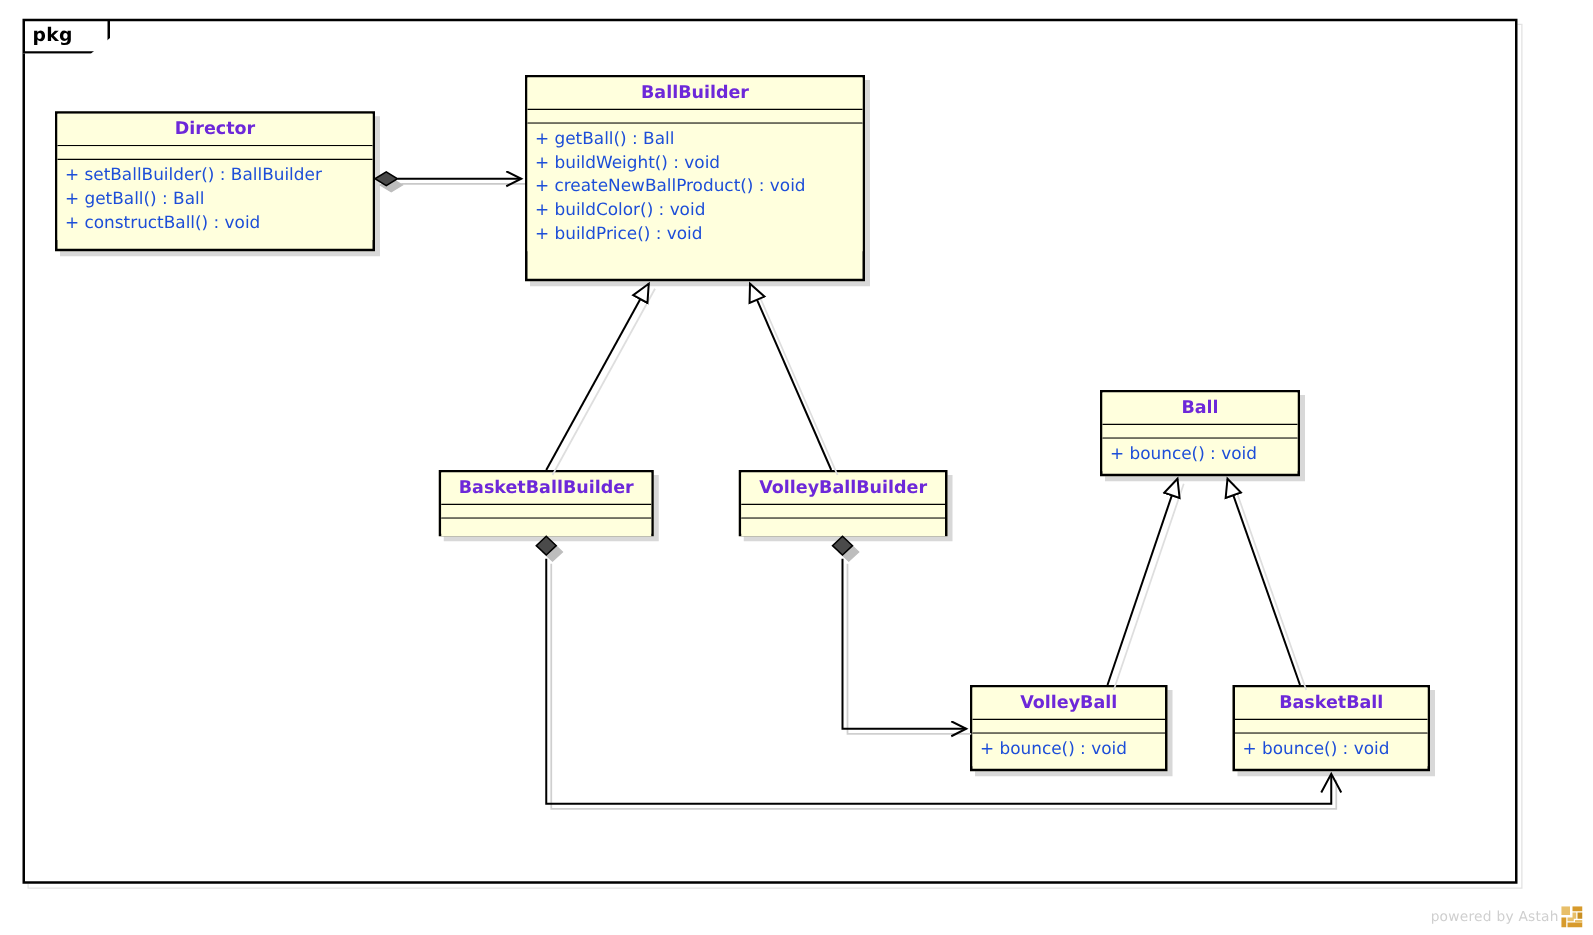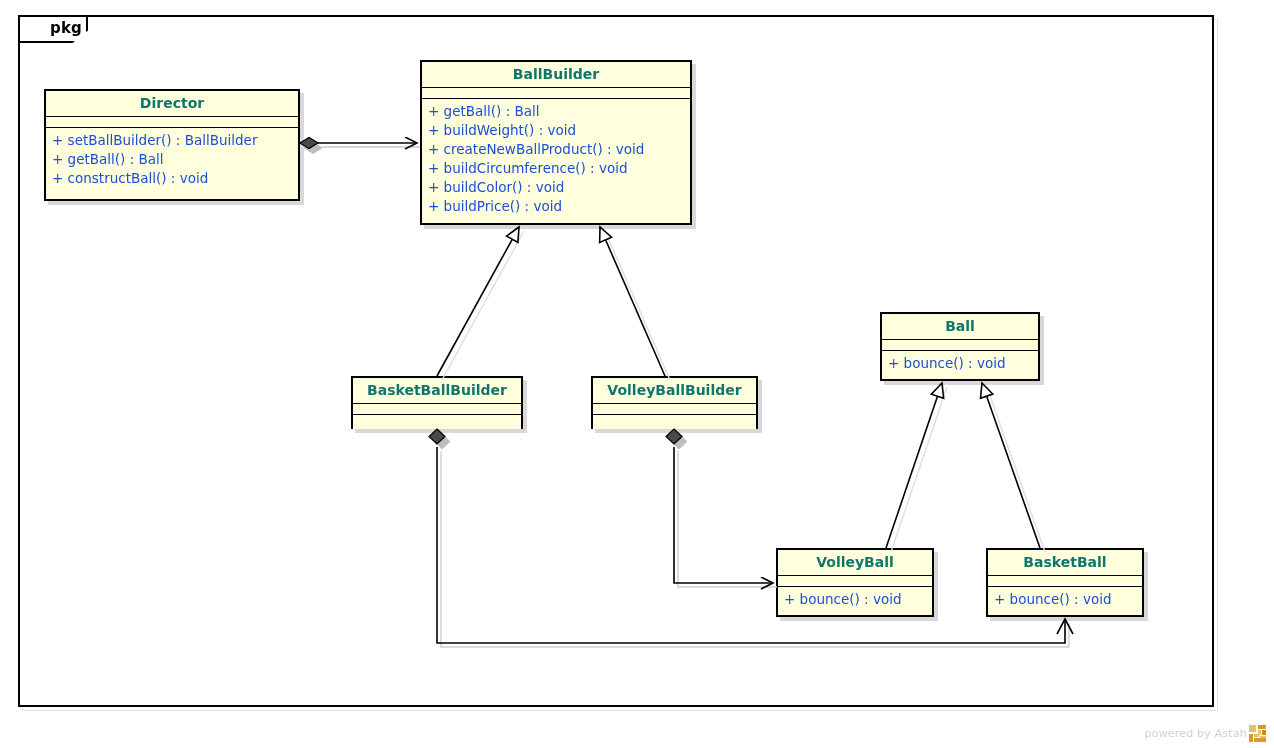--- a/index.html
+++ b/index.html
@@ -58,41 +58,40 @@
   }
   .pkg-tab-label {
     position: absolute;
     left: 26px;
     top: 19px;
     font-size: 15px;
     font-weight: bold;
     color: #000000;
     z-index: 4;
     letter-spacing: 0.2px;
-    margin-left: 24px;
   }
 
   
   .cls {
     position: absolute;
     box-sizing: border-box;
     border: 2px solid #000000;
     background: #ffffdd;
     z-index: 5;
   }
   .cls-shadow {
     position: absolute;
     background: #d8d8d8;
     z-index: 4;
   }
   .cls-name {
     text-align: center;
     font-weight: bold;
     font-size: 14px;
-    color: #0f766e;
+    color: #6d28d9;
     padding: 4px 6px 5px 6px;
     line-height: 1.15;
     border-bottom: 1.5px solid #000000;
     background: #ffffdd;
   }
   .cls-attrs {
     height: 10px;
     border-bottom: 1.5px solid #000000;
     background: #ffffdd;
   }
@@ -166,21 +165,20 @@
   </div>
 
   <div class="cls-shadow" style="left:424px; top:64px; width:272px; height:165px;"></div>
   <div class="cls" style="left:420px; top:60px; width:272px; height:165px;">
     <div class="cls-name">BallBuilder</div>
     <div class="cls-attrs"></div>
     <div class="cls-ops">
       <div class="op">+ getBall() : Ball</div>
       <div class="op">+ buildWeight() : void</div>
       <div class="op">+ createNewBallProduct() : void</div>
-      <div class="op">+ buildCircumference() : void</div>
       <div class="op">+ buildColor() : void</div>
       <div class="op">+ buildPrice() : void</div>
     </div>
   </div>
 
   <div class="cls-shadow" style="left:355px; top:380px; width:172px; height:53px;"></div>
   <div class="cls" style="left:351px; top:376px; width:172px; height:53px;">
     <div class="cls-name">BasketBallBuilder</div>
     <div class="cls-attrs"></div>
     <div class="cls-ops empty"></div>

